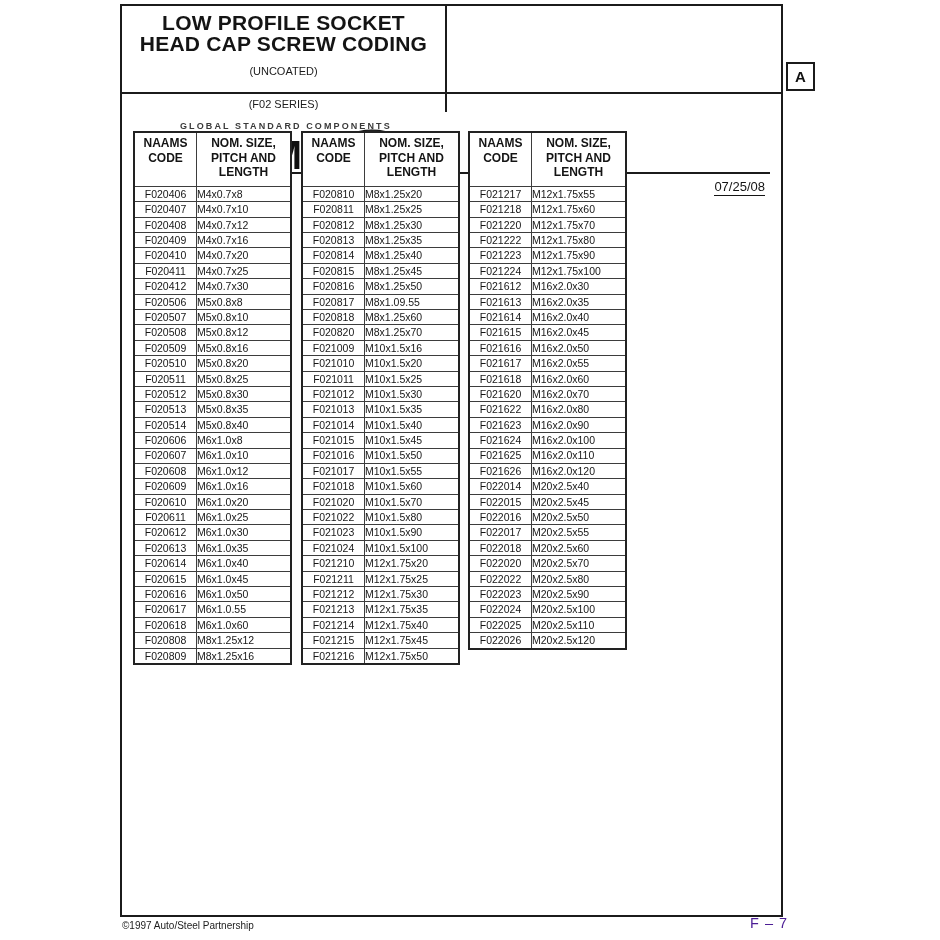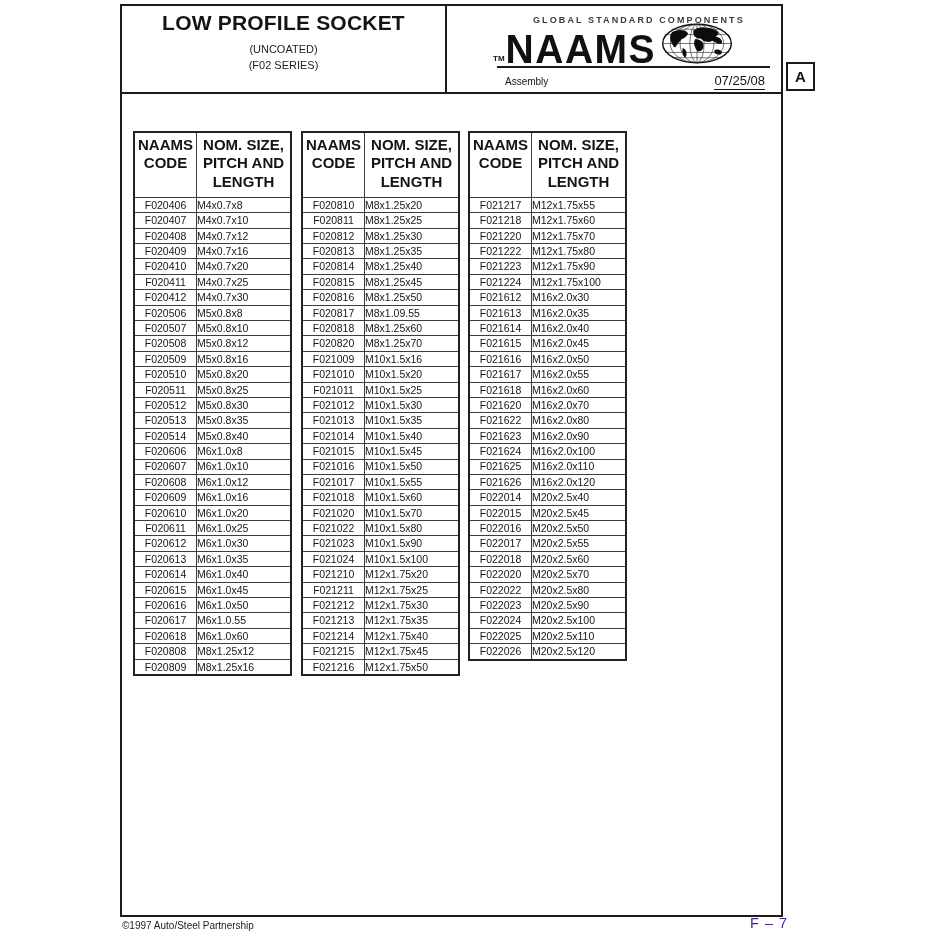--- a/index.html
+++ b/index.html
@@ -6,32 +6,32 @@
   body{
     width:940px;height:940px;position:relative;background:#ffffff;
     font-family:"Liberation Sans", sans-serif;color:#111;
     -webkit-font-smoothing:antialiased;
   }
   .frame{
     position:absolute;left:120px;top:4px;width:663px;height:913px;
     border:2px solid #1b1b1b;box-sizing:border-box;background:#fff;
   }
   
-  .header{display:flex;height:86px;border-bottom:2px solid #1b1b1b;}
+  .header{display:flex;height:86px;border-bottom:2px solid #1b1b1b;flex-direction:column;}
   .title-box{
     width:325px;border-right:2px solid #1b1b1b;box-sizing:border-box;
     text-align:center;padding-top:6px;
   }
   .doc-title{font-size:21px;font-weight:bold;line-height:1.02;letter-spacing:.2px;color:#141414;}
   .doc-sub{font-size:11px;line-height:1.35;margin-top:9px;color:#1c1c1c;}
-  .doc-sub + .doc-sub{margin-top:1px;}
+  .doc-sub + .doc-sub{margin-top:18px;}
   .logo-box{flex:1;position:relative;}
   .tagline{
     position:absolute;left:58px;top:9px;font-size:9px;letter-spacing:2.1px;
-    color:#3a3a3a;font-weight:bold;white-space:nowrap;margin-left:28px;
+    color:#3a3a3a;font-weight:bold;white-space:nowrap;
   }
   .brand-row{position:absolute;left:46px;top:17px;display:flex;align-items:flex-end;}
   .tm{font-size:8px;font-weight:bold;align-self:center;margin-top:24px;margin-right:1px;color:#161616;}
   .brand-name{
     font-size:39px;font-weight:bold;letter-spacing:1.5px;line-height:1;
     transform:scaleY(1.02);color:#101010;
   }
   .globe{margin-left:5px;margin-bottom:1px;}
   .brand-rule{position:absolute;left:50px;right:11px;top:60px;height:2px;background:#1b1b1b;}
   .assembly-row{
@@ -47,21 +47,21 @@
     font-size:15px;font-weight:bold;
   }
   
   .tables{position:absolute;left:0;top:125px;right:0;}
   table.codes{
     position:absolute;border-collapse:collapse;table-layout:fixed;
     background:#fff;border:2px solid #222;
   }
   table.codes th,table.codes td{border:1px solid #3d3d3d;}
   table.codes th{
-    font-size:15px;font-weight:bold;line-height:1.22;vertical-align:top;
+    font-size:12px;font-weight:bold;line-height:1.22;vertical-align:top;
     padding:3px 1px 6px 1px;text-align:center;color:#141414;
   }
   table.codes td{
     font-size:10.5px;height:14.4px;line-height:1;padding:0;color:#161616;
     white-space:nowrap;overflow:hidden;
   }
   td.cell-code{text-align:center;}
   td.cell-size{text-align:left;padding-left:4px;}
   .col-code{width:59px;}
   .col-size{width:91px;}
@@ -74,20 +74,21 @@
 </style>
 </head>
 <body>
 
 <div class="frame">
 
   <div class="header">
     <div class="title-box">
       <div class="doc-title">
         <div>LOW PROFILE SOCKET</div>
+        <div>HEAD CAP SCREW CODING</div>
       </div>
       <div class="doc-sub">(UNCOATED)</div>
       <div class="doc-sub">(F02 SERIES)</div>
     </div>
 
     <div class="logo-box">
       <div class="tagline">GLOBAL STANDARD COMPONENTS</div>
       <div class="brand-row">
         <span class="tm">TM</span>
         <span class="brand-name">NAAMS</span>

